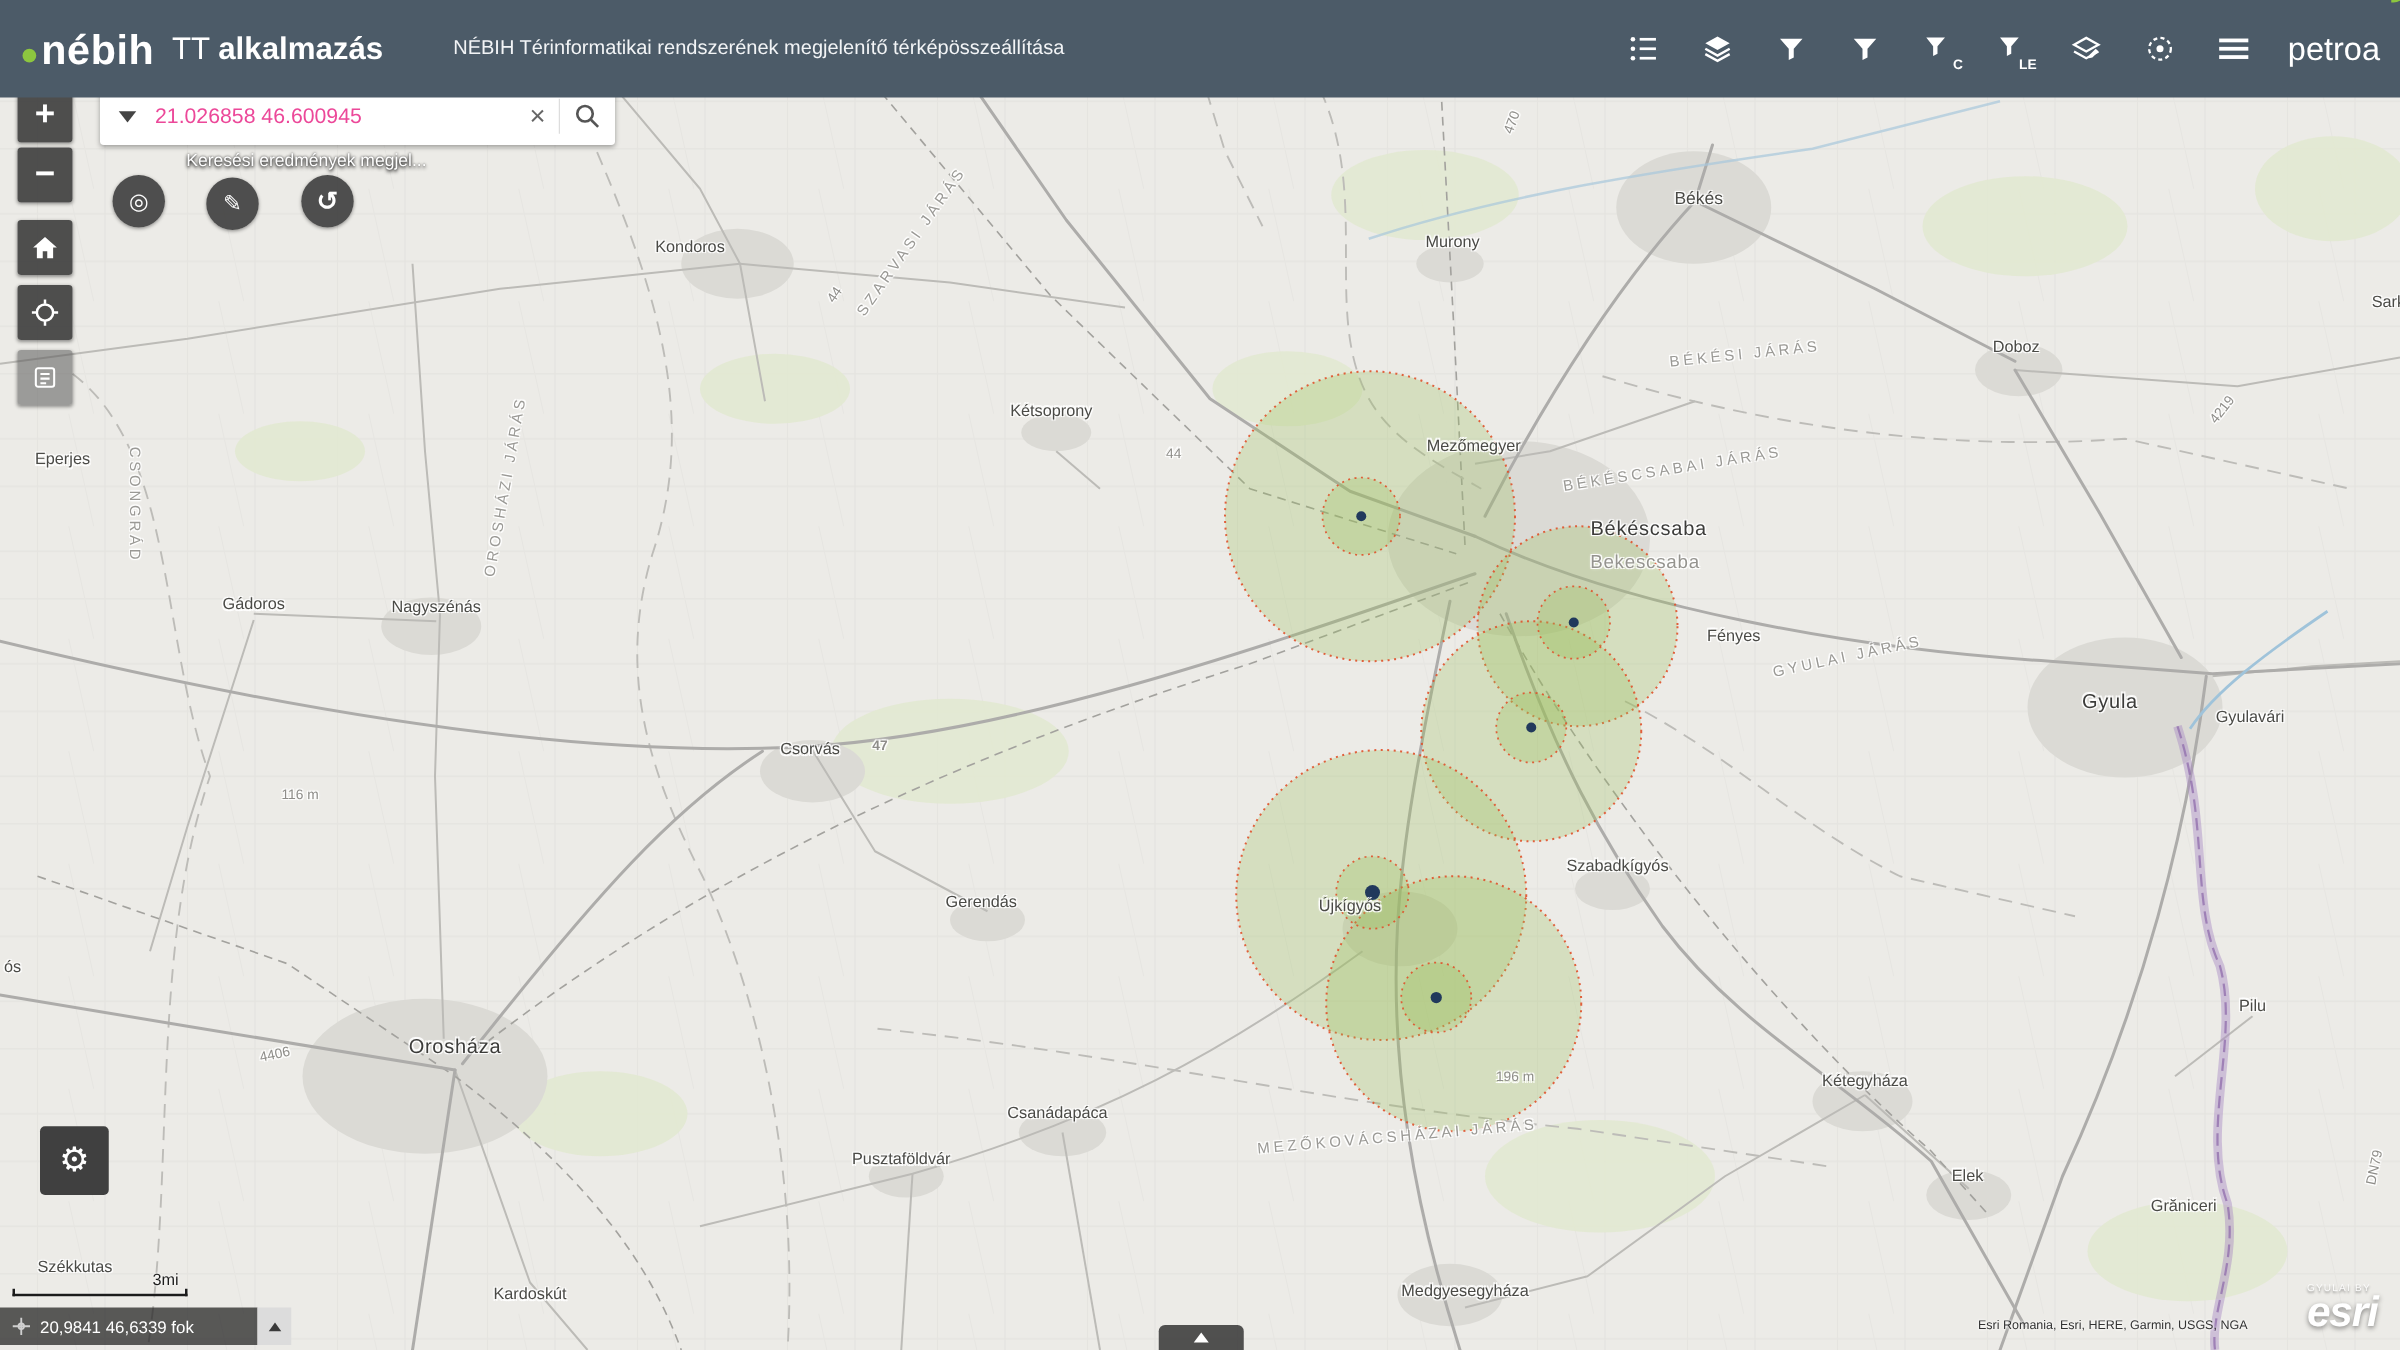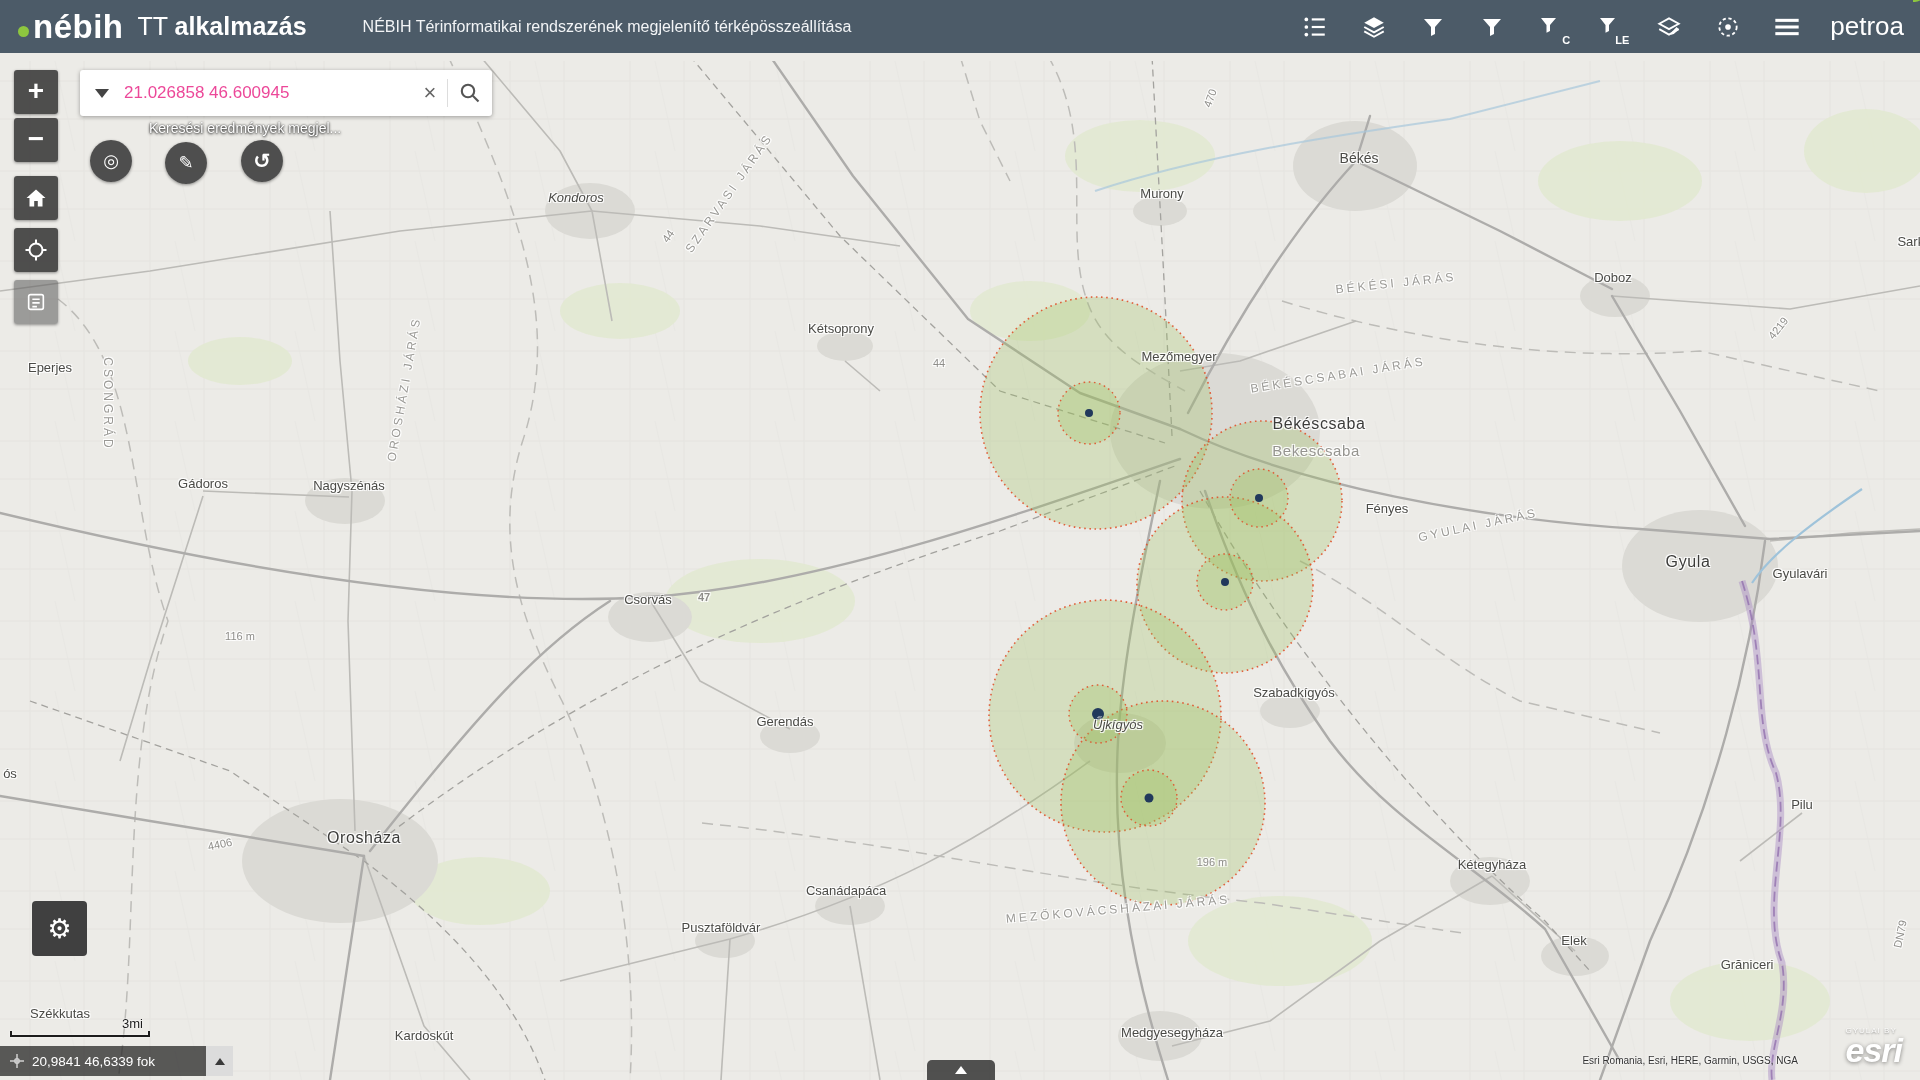--- a/index.html
+++ b/index.html
@@ -2,21 +2,21 @@
 <html><head>
 <meta charset="utf-8">
 <title>NÉBIH TT alkalmazás</title>
 <style>
   * { margin:0; padding:0; box-sizing:border-box; }
   html,body { width:1920px; height:1080px; overflow:hidden; font-family:"Liberation Sans","DejaVu Sans",sans-serif; }
   body { position:relative; background:#ecebe7; }
 
   
   .header {
-    position:absolute; top:0; left:0; width:1920px; height:53px;
+    position:absolute; top:0; left:0; width:1920px; height:78px;
     background:#4c5b68; display:flex; align-items:center; color:#fff;
     z-index:50; padding:0 16px 0 18px;
   }
   .logo { display:flex; align-items:flex-end; gap:4px; cursor:pointer; }
   .logo-dot { width:11px; height:11px; border-radius:50%; background:#8dc63f; margin-bottom:6px; }
   .logo-text { font-size:33px; font-weight:bold; letter-spacing:.5px; line-height:1; position:relative; }
   .logo-leaf { position:absolute; right:-2px; top:-4px; width:9px; height:6px; background:#8dc63f; border-radius:80% 0 80% 0; }
   .app-title { margin-left:14px; font-size:25px; white-space:nowrap; }
   .app-title b { font-weight:bold; }
   .subtitle { margin-left:56px; font-size:16px; color:#f2f4f6; white-space:nowrap; }
@@ -314,31 +314,31 @@
     <g id="point-layer">
         <circle cx="1089" cy="352" r="4" fill="#21395c"></circle>
         <circle cx="1259" cy="437" r="4" fill="#21395c"></circle>
         <circle cx="1225" cy="521" r="4" fill="#21395c"></circle>
         <circle cx="1098" cy="653" r="6" fill="#21395c"></circle>
         <circle cx="1149" cy="737" r="4.5" fill="#21395c"></circle>
       </g>
   </svg>
 
   <div id="map-labels">
-      <div class="maplabel place" style="left: 576px; top: 136px; font-style: italic;">Kondoros</div>
+      <div class="maplabel place" style="left: 552px; top: 136px;">Kondoros</div>
       <div class="maplabel place" style="left: 841px; top: 267px;">Kétsoprony</div>
       <div class="maplabel place" style="left: 1179px; top: 295px;">Mezőmegyer</div>
       <div class="maplabel place" style="left: 1162px; top: 132px;">Murony</div>
       <div class="maplabel town" style="left: 1359px; top: 97px;">Békés</div>
       <div class="maplabel place" style="left: 1613px; top: 216px;">Doboz</div>
       <div class="maplabel place" style="left: 1918px; top: 180px;">Sarkad</div>
       <div class="maplabel place" style="left: 1387px; top: 447px;">Fényes</div>
       <div class="maplabel place" style="left: 1800px; top: 512px;">Gyulavári</div>
       <div class="maplabel place" style="left: 1294px; top: 631px;">Szabadkígyós</div>
-      <div class="maplabel place" style="left: 1118px; top: 663px; font-style: italic;">Újkígyós</div>
+      <div class="maplabel place" style="left: 1080px; top: 663px;">Újkígyós</div>
       <div class="maplabel place" style="left: 1492px; top: 803px;">Kétegyháza</div>
       <div class="maplabel place" style="left: 1574px; top: 879px;">Elek</div>
       <div class="maplabel place" style="left: 1747px; top: 903px;">Grăniceri</div>
       <div class="maplabel place" style="left: 1802px; top: 743px;">Pilu</div>
       <div class="maplabel place" style="left: 785px; top: 660px;">Gerendás</div>
       <div class="maplabel place" style="left: 648px; top: 538px;">Csorvás</div>
       <div class="maplabel place" style="left: 349px; top: 424px;">Nagyszénás</div>
       <div class="maplabel place" style="left: 203px; top: 422px;">Gádoros</div>
       <div class="maplabel place" style="left: 50px; top: 306px;">Eperjes</div>
       <div class="maplabel place" style="left: 846px; top: 829px;">Csanádapáca</div>

